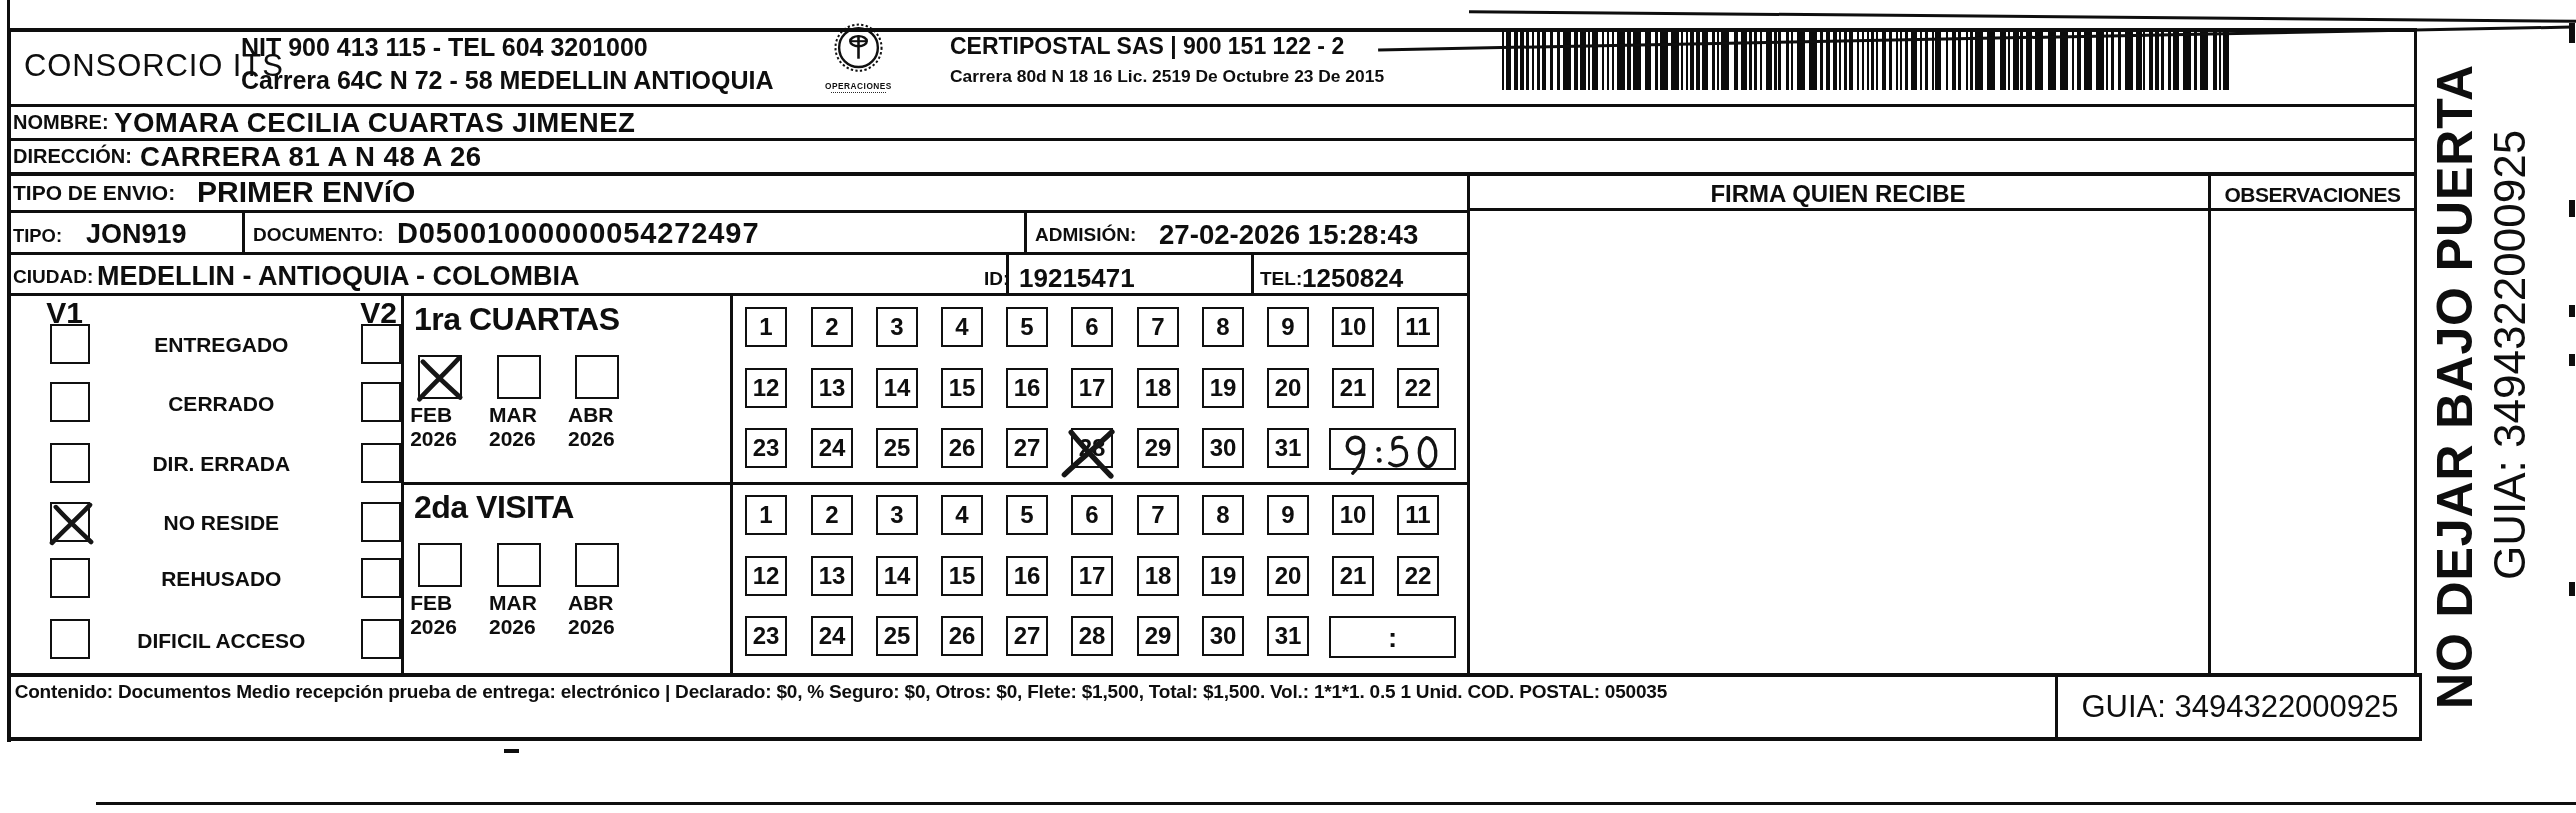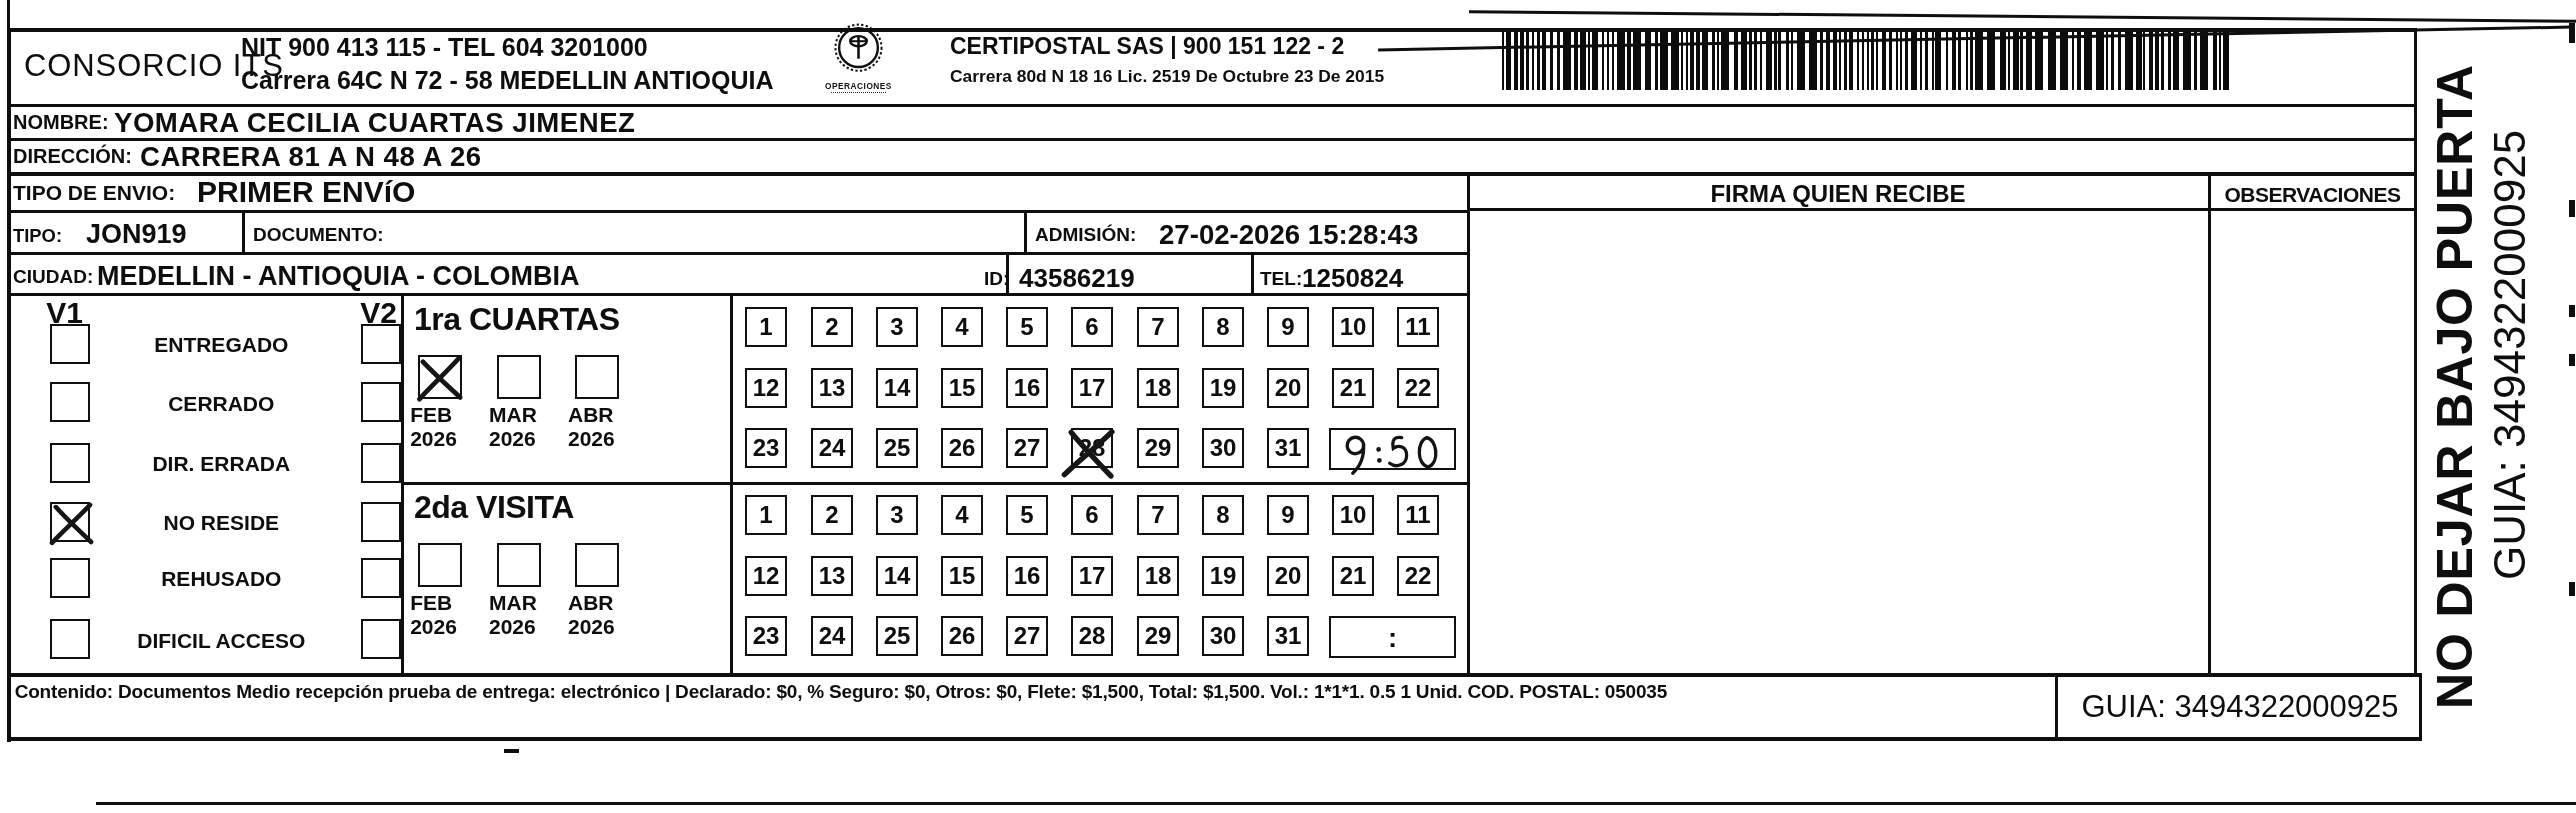--- a/index.html
+++ b/index.html
@@ -157,27 +157,28 @@
 
   <div class="abs b" style="left:13px;top:181px;font-size:21px;">TIPO DE ENVIO:</div>
   <div class="abs b" style="left:197px;top:175px;font-size:30px;">PRIMER ENVíO</div>
 
   <div class="abs b" style="left:1469px;top:180px;width:738px;text-align:center;font-size:24px;">FIRMA QUIEN RECIBE</div>
   <div class="abs b" style="left:2208px;top:183px;width:209px;text-align:center;font-size:21px;letter-spacing:-0.5px;">OBSERVACIONES</div>
 
   <div class="abs b" style="left:13px;top:225px;font-size:18.4px;">TIPO:</div>
   <div class="abs b" style="left:86px;top:219px;font-size:27px;">JON919</div>
   <div class="abs b" style="left:253px;top:224px;font-size:19px;">DOCUMENTO:</div>
+  <div class="abs b" style="left:397px;top:217px;font-size:29px;letter-spacing:0.9px;">D05001000000054272497</div>
   <div class="abs b" style="left:1035px;top:224px;font-size:19px;">ADMISIÓN:</div>
   <div class="abs b" style="left:1159px;top:219px;font-size:27.6px;">27-02-2026 15:28:43</div>
 
   <div class="abs b" style="left:13px;top:266px;font-size:19px;">CIUDAD:</div>
   <div class="abs b" style="left:97px;top:261px;font-size:27px;">MEDELLIN - ANTIOQUIA - COLOMBIA</div>
   <div class="abs b" style="left:984px;top:268px;font-size:19px;">ID:</div>
-  <div class="abs b" style="left:1019px;top:263px;font-size:26px;">43586219</div>
+  <div class="abs b" style="left:1019px;top:263px;font-size:26px;">19215471</div>
   <div class="abs b" style="left:1260px;top:268px;font-size:19px;">TEL:</div>
   <div class="abs b" style="left:1302px;top:263px;font-size:26px;">1250824</div>
 
   <div class="abs" id="status-panel" style="left:7.3px;top:296px;width:394px;height:379px;">
     <div class="vh" style="left:39px;top:1.8px;">V1</div>
     <div class="vh" style="left:353px;top:1.8px;">V2</div>
   <div class="cb" style="left:43px;top:27.6px"></div>
       <div class="slab" style="left:81px;top:36px">ENTREGADO</div>
       <div class="cb" style="left:354px;top:27.6px"></div>
       <div class="cb" style="left:43px;top:86px"></div>

